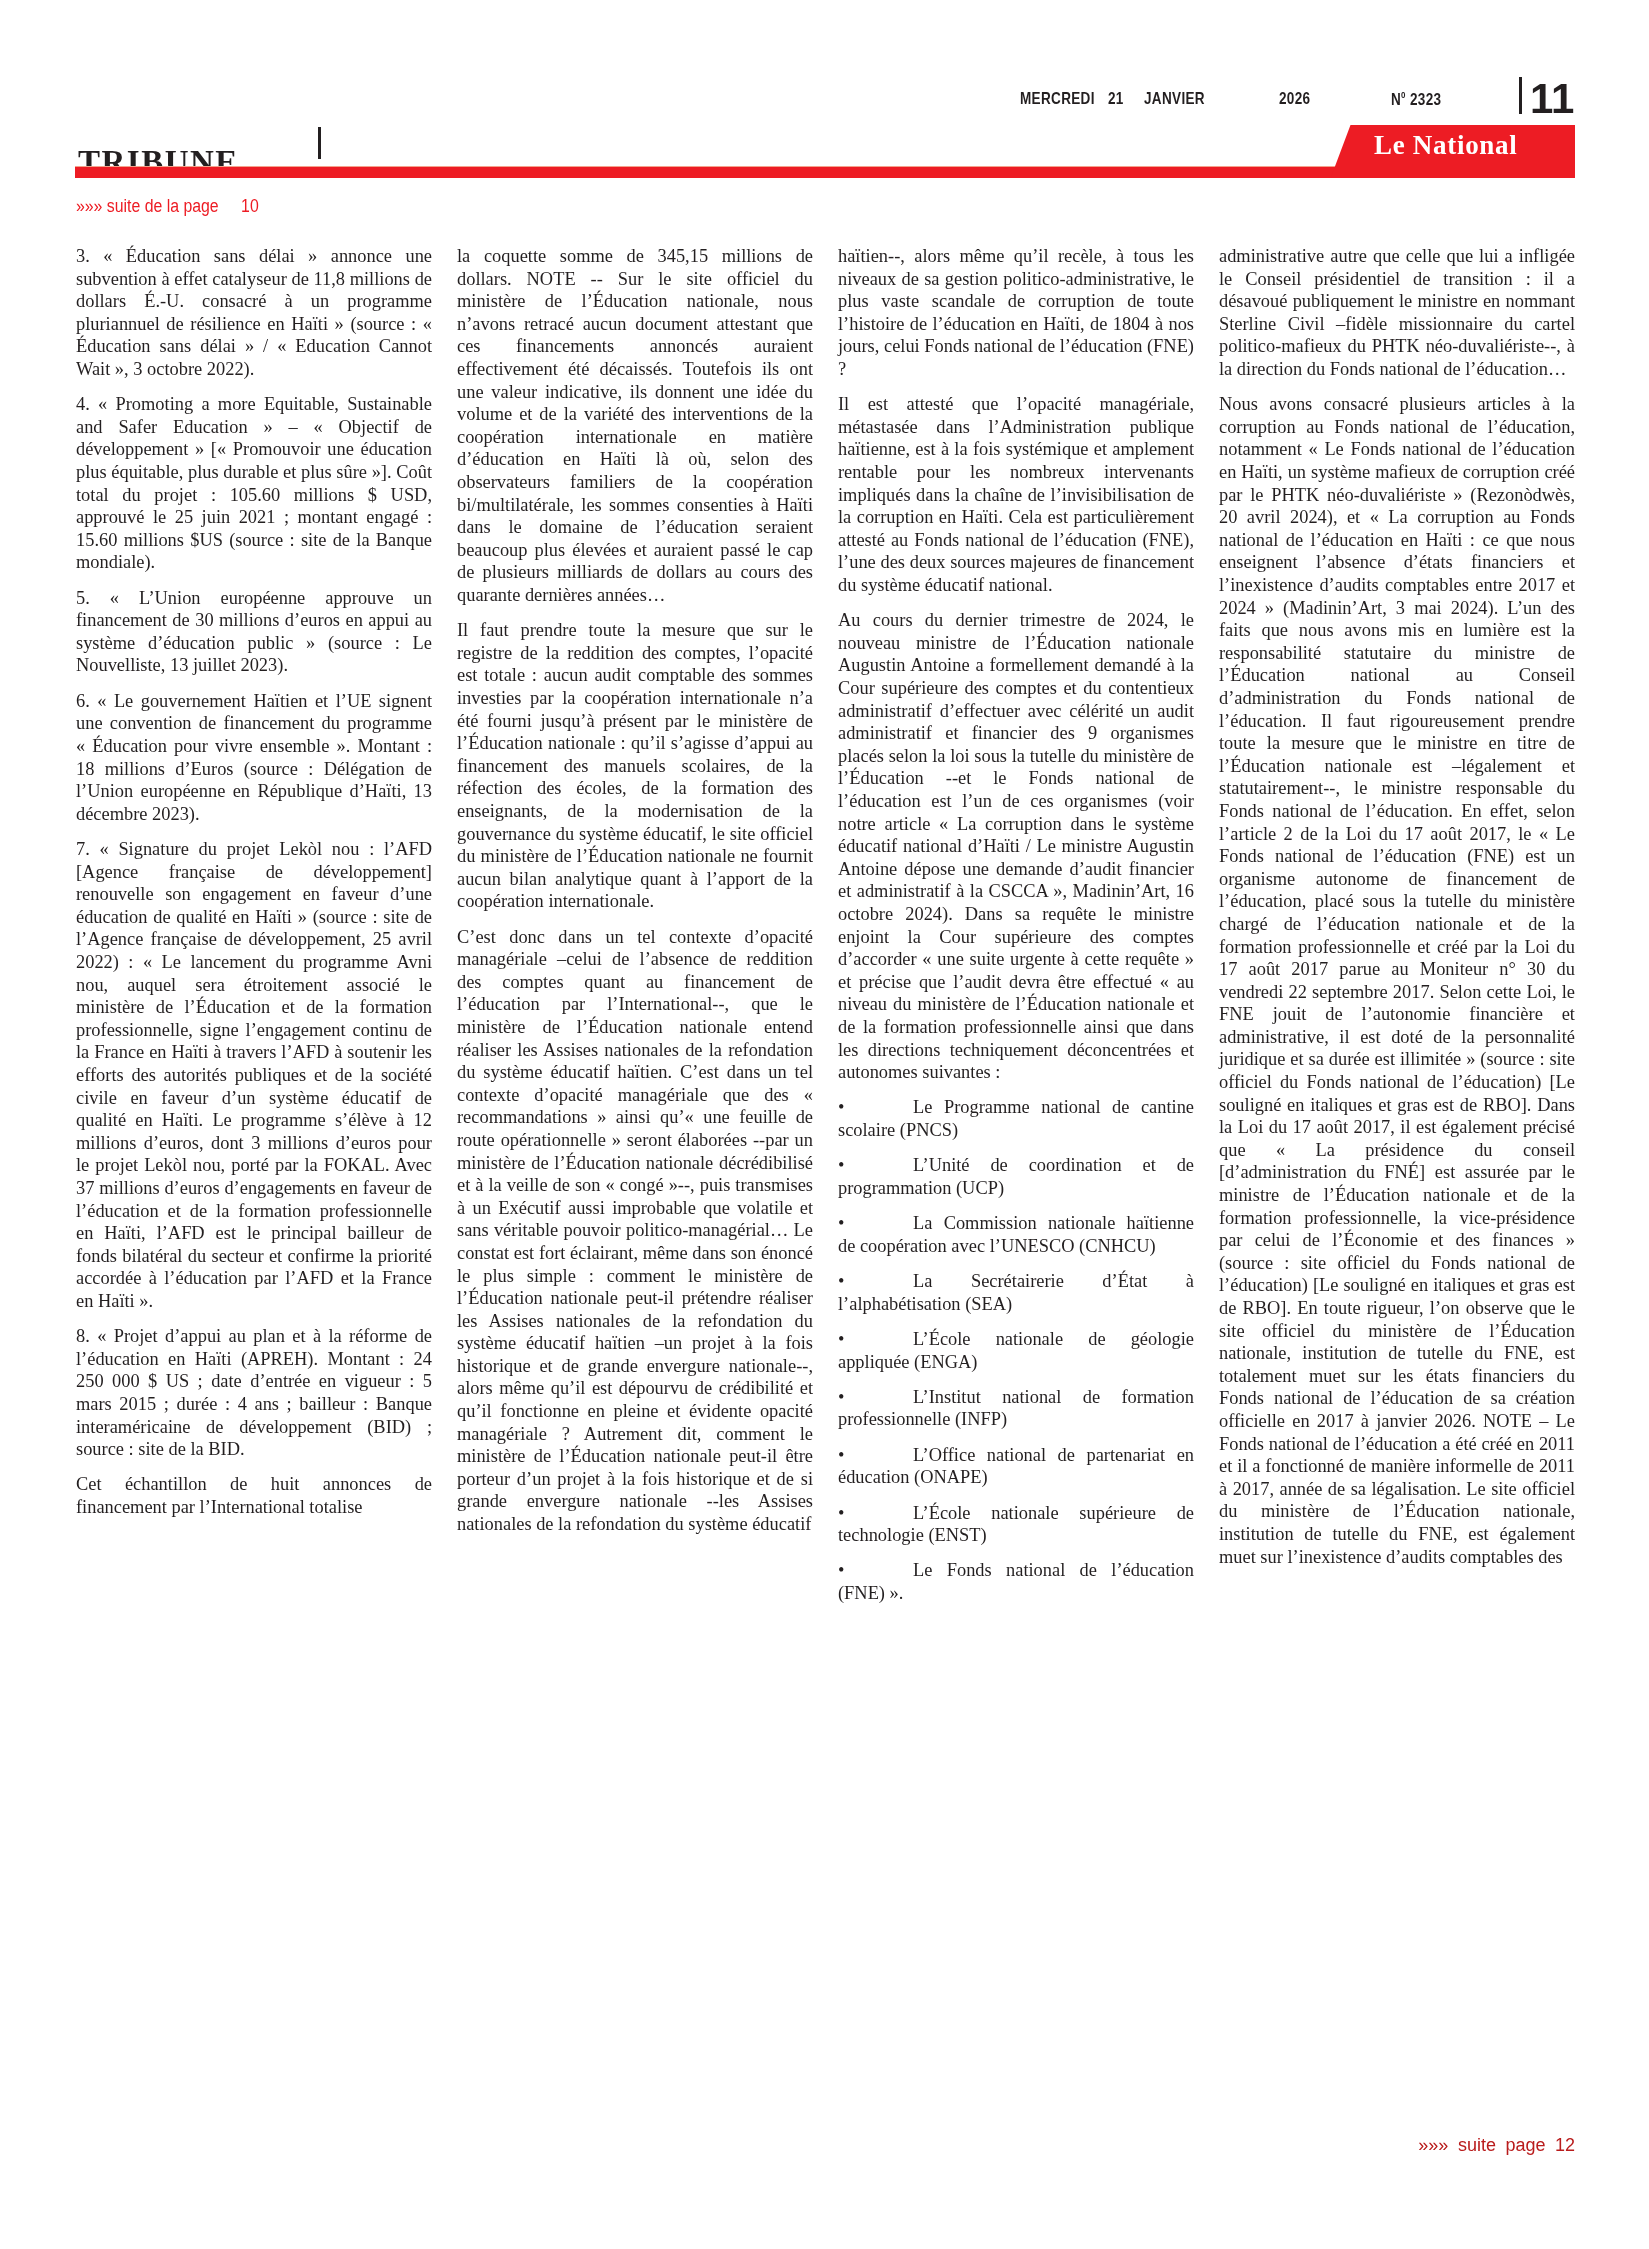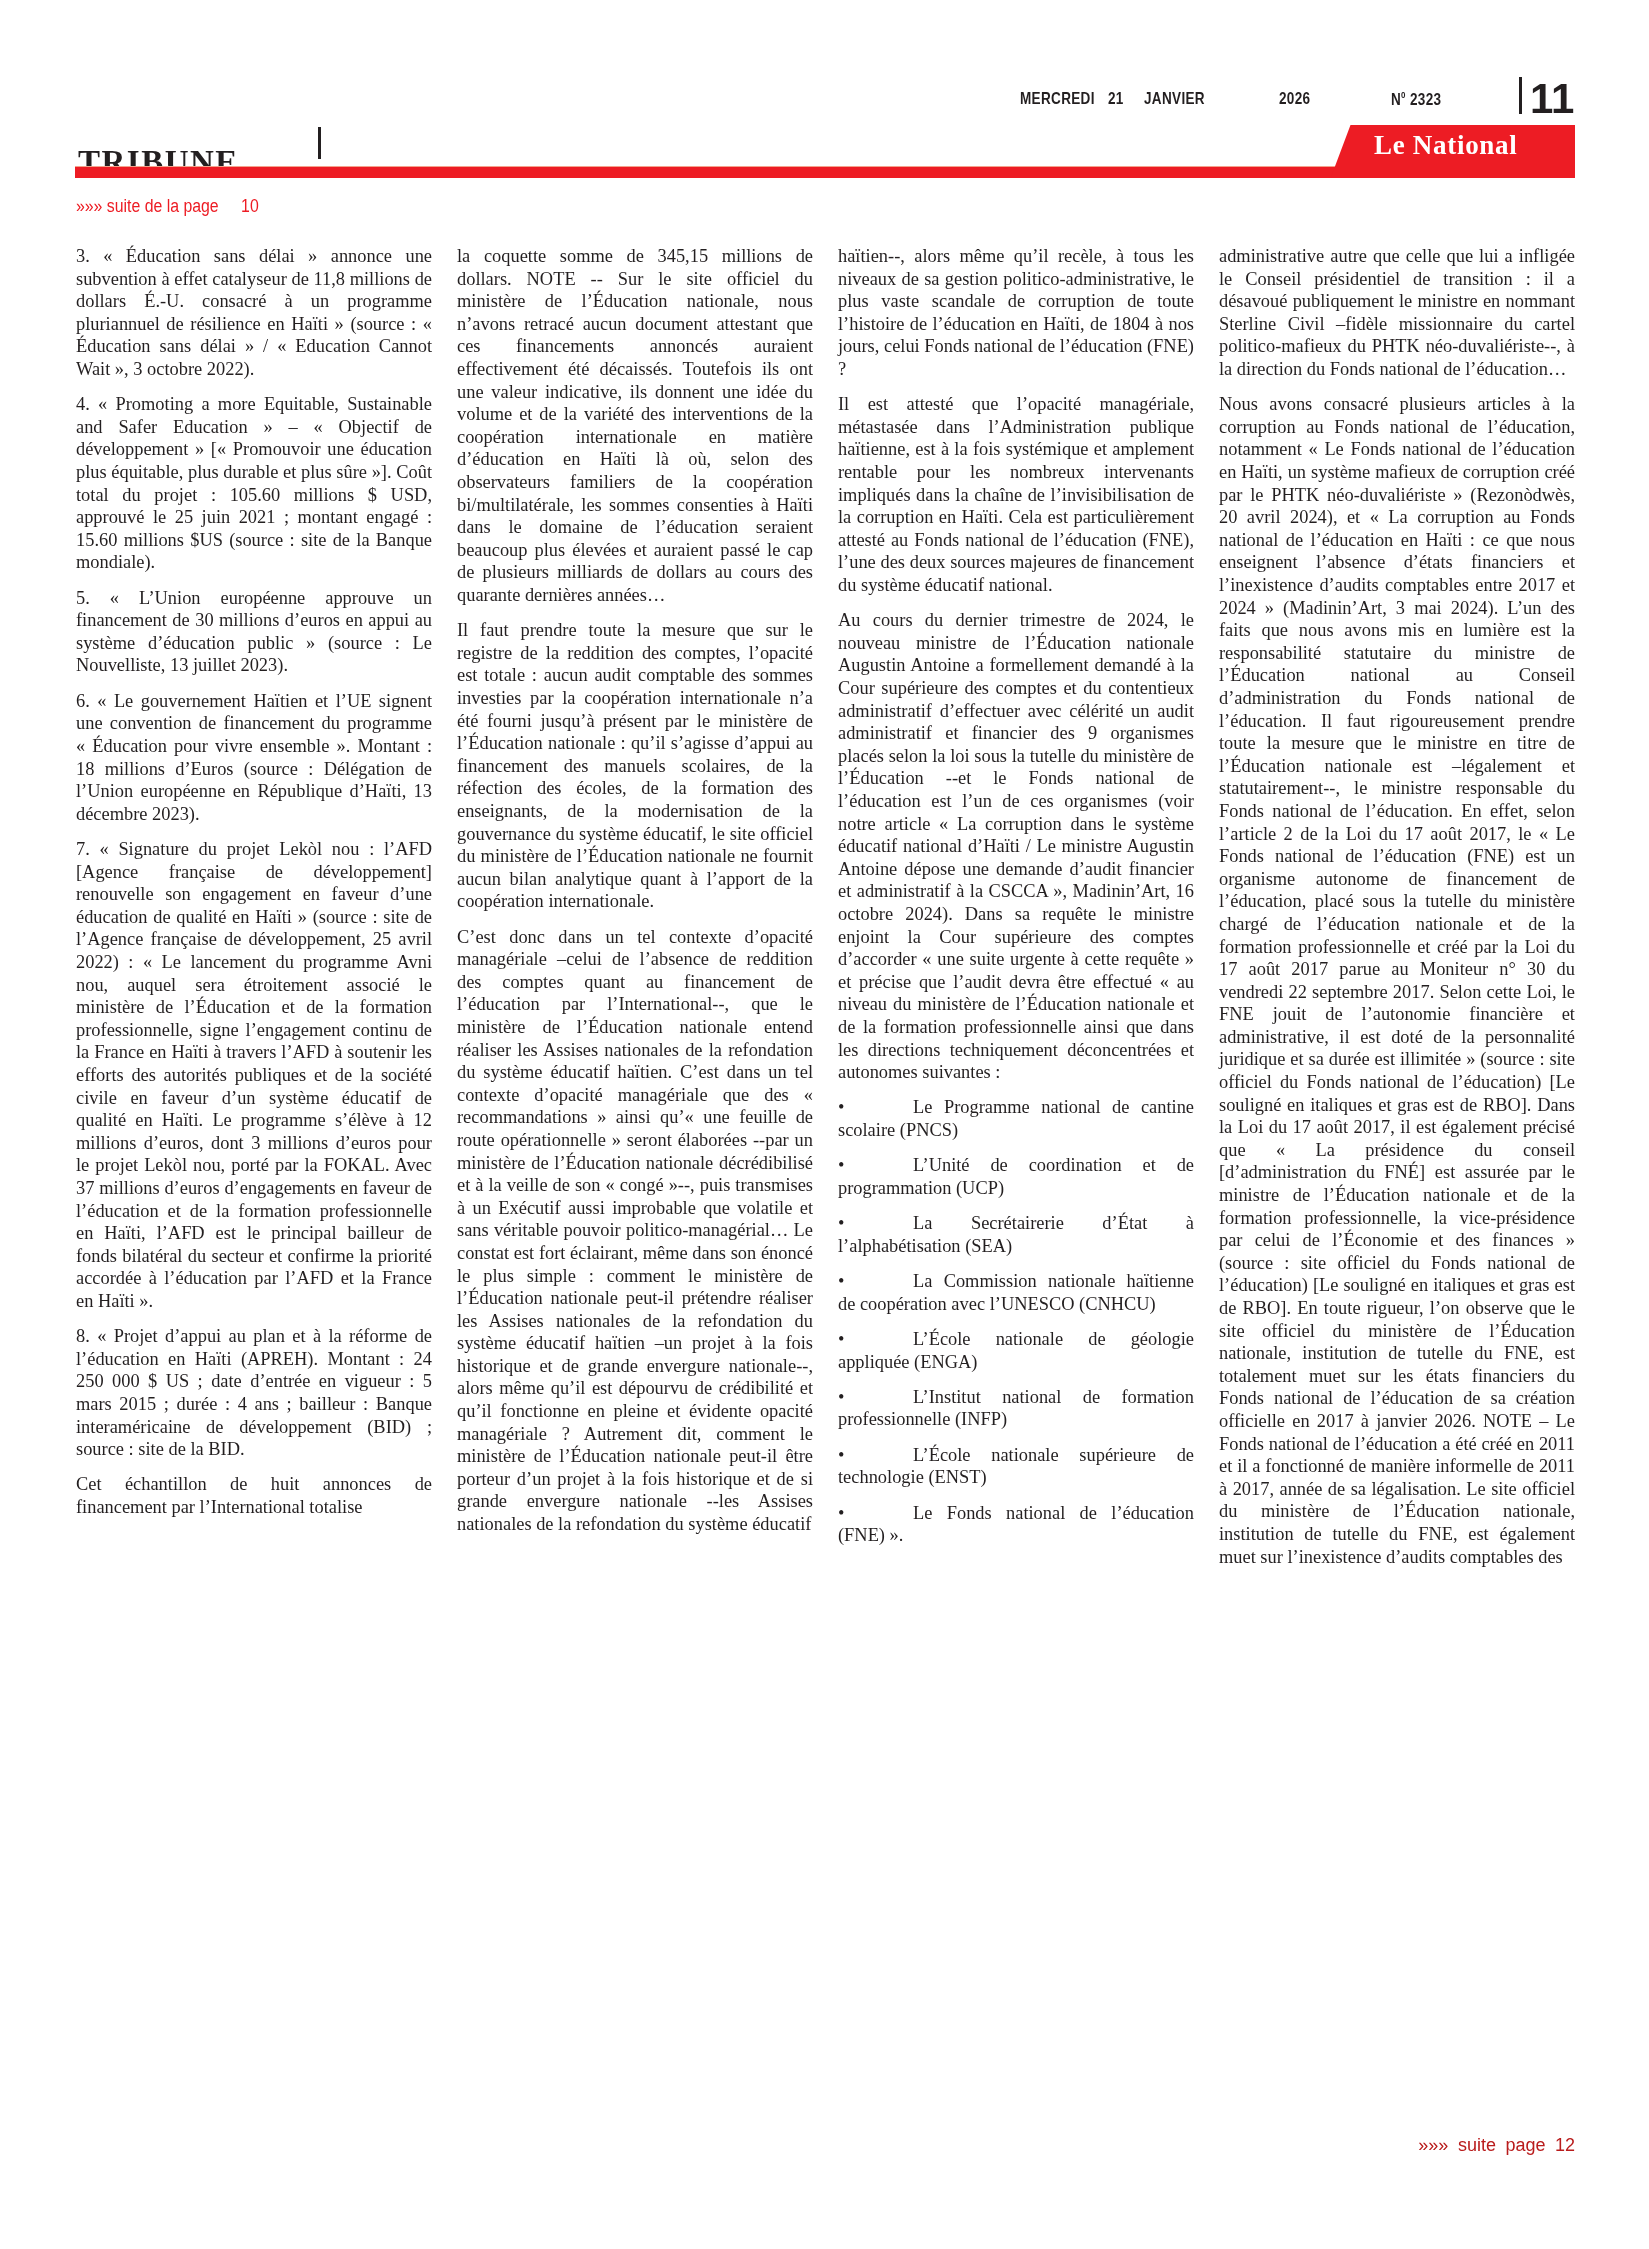--- a/index.html
+++ b/index.html
@@ -114,24 +114,25 @@
   <p>Il faut prendre toute la mesure que sur le registre de la reddition des comptes, l’opacité est totale : aucun audit comptable des sommes investies par la coopération internationale n’a été fourni jusqu’à présent par le ministère de l’Éducation nationale : qu’il s’agisse d’appui au financement des manuels scolaires, de la réfection des écoles, de la formation des enseignants, de la modernisation de la gouvernance du système éducatif, le site officiel du ministère de l’Éducation nationale ne fournit aucun bilan analytique quant à l’apport de la coopération internationale.</p>
   <p>C’est donc dans un tel contexte d’opacité managériale –celui de l’absence de reddition des comptes quant au financement de l’éducation par l’International--, que le ministère de l’Éducation nationale entend réaliser les Assises nationales de la refondation du système éducatif haïtien. C’est dans un tel contexte d’opacité managériale que des « recommandations » ainsi qu’« une feuille de route opérationnelle » seront élaborées --par un ministère de l’Éducation nationale décrédibilisé et à la veille de son « congé »--, puis transmises à un Exécutif aussi improbable que volatile et sans véritable pouvoir politico-managérial… Le constat est fort éclairant, même dans son énoncé le plus simple : comment le ministère de l’Éducation nationale peut-il prétendre réaliser les Assises nationales de la refondation du système éducatif haïtien –un projet à la fois historique et de grande envergure nationale--, alors même qu’il est dépourvu de crédibilité et qu’il fonctionne en pleine et évidente opacité managériale ? Autrement dit, comment le ministère de l’Éducation nationale peut-il être porteur d’un projet à la fois historique et de si grande envergure nationale --les Assises nationales de la refondation du système éducatif</p>
 </div>
 
 <div class="col col3">
   <p>haïtien--, alors même qu’il recèle, à tous les niveaux de sa gestion politico-administrative, le plus vaste scandale de corruption de toute l’histoire de l’éducation en Haïti, de 1804 à nos jours, celui Fonds national de l’éducation (FNE) ?</p>
   <p>Il est attesté que l’opacité managériale, métastasée dans l’Administration publique haïtienne, est à la fois systémique et amplement rentable pour les nombreux intervenants impliqués dans la chaîne de l’invisibilisation de la corruption en Haïti. Cela est particulièrement attesté au Fonds national de l’éducation (FNE), l’une des deux sources majeures de financement du système éducatif national.</p>
   <p>Au cours du dernier trimestre de 2024, le nouveau ministre de l’Éducation nationale Augustin Antoine a formellement demandé à la Cour supérieure des comptes et du contentieux administratif d’effectuer avec célérité un audit administratif et financier des 9 organismes placés selon la loi sous la tutelle du ministère de l’Éducation --et le Fonds national de l’éducation est l’un de ces organismes (voir notre article « La corruption dans le système éducatif national d’Haïti / Le ministre Augustin Antoine dépose une demande d’audit financier et administratif à la CSCCA », Madinin’Art, 16 octobre 2024). Dans sa requête le ministre enjoint la Cour supérieure des comptes d’accorder « une suite urgente à cette requête » et précise que l’audit devra être effectué « au niveau du ministère de l’Éducation nationale et de la formation professionnelle ainsi que dans les directions techniquement déconcentrées et autonomes suivantes :</p>
   <div class="bullet"><span class="dot">•</span><span>Le Programme national de cantine scolaire (PNCS)</span></div>
   <div class="bullet"><span class="dot">•</span><span>L’Unité de coordination et de programmation (UCP)</span></div>
+  <div class="bullet"><span class="dot">•</span><span>La Commission nationale haïtienne de coopération avec l’UNESCO (CNHCU)</span></div>
   <div class="bullet"><span class="dot">•</span><span>La Secrétairerie d’État à l’alphabétisation (SEA)</span></div>
-  <div class="bullet"><span class="dot">•</span><span>La Commission nationale haïtienne de coopération avec l’UNESCO (CNHCU)</span></div>
   <div class="bullet"><span class="dot">•</span><span>L’École nationale de géologie appliquée (ENGA)</span></div>
   <div class="bullet"><span class="dot">•</span><span>L’Institut national de formation professionnelle (INFP)</span></div>
+  <div class="bullet"><span class="dot">•</span><span>L’Office national de partenariat en éducation (ONAPE)</span></div>
   <div class="bullet"><span class="dot">•</span><span>L’École nationale supérieure de technologie (ENST)</span></div>
   <div class="bullet"><span class="dot">•</span><span>Le Fonds national de l’éducation (FNE) ».</span></div>
 </div>
 
 <div class="col col4">
   <p>administrative autre que celle que lui a infligée le Conseil présidentiel de transition : il a désavoué publiquement le ministre en nommant Sterline Civil –fidèle missionnaire du cartel politico-mafieux du PHTK néo-duvaliériste--, à la direction du Fonds national de l’éducation…</p>
   <p>Nous avons consacré plusieurs articles à la corruption au Fonds national de l’éducation, notamment « Le Fonds national de l’éducation en Haïti, un système mafieux de corruption créé par le PHTK néo-duvaliériste » (Rezonòdwès, 20 avril 2024), et « La corruption au Fonds national de l’éducation en Haïti : ce que nous enseignent l’absence d’états financiers et l’inexistence d’audits comptables entre 2017 et 2024 » (Madinin’Art, 3 mai 2024). L’un des faits que nous avons mis en lumière est la responsabilité statutaire du ministre de l’Éducation national au Conseil d’administration du Fonds national de l’éducation. Il faut rigoureusement prendre toute la mesure que le ministre en titre de l’Éducation nationale est –légalement et statutairement--, le ministre responsable du Fonds national de l’éducation. En effet, selon l’article 2 de la  Loi du 17 août 2017, le « Le Fonds national de l’éducation (FNE) est un organisme autonome de financement de l’éducation, placé sous la tutelle du ministère chargé de l’éducation nationale et de la formation professionnelle et créé par la Loi du 17 août 2017 parue au Moniteur n° 30 du vendredi 22 septembre 2017. Selon cette Loi, le FNE jouit de l’autonomie financière et administrative, il est doté de la personnalité juridique et sa durée est illimitée » (source : site officiel du Fonds national de l’éducation) [Le souligné en italiques et gras est de RBO]. Dans la Loi du 17 août 2017, il est également précisé que « La présidence du conseil [d’administration du FNÉ] est assurée par le ministre de l’Éducation nationale et de la formation professionnelle, la vice-présidence par celui de l’Économie et des finances » (source : site officiel du Fonds national de l’éducation) [Le souligné en italiques et gras est de RBO]. En toute rigueur, l’on observe que le site officiel du ministère de l’Éducation nationale, institution de tutelle du FNE, est totalement muet sur les états financiers du Fonds national de l’éducation de sa création officielle en 2017 à janvier 2026. NOTE – Le Fonds national de l’éducation a été créé en 2011 et il a fonctionné de manière informelle de 2011 à 2017, année de sa légalisation. Le site officiel du ministère de l’Éducation nationale, institution de tutelle du FNE, est également muet sur l’inexistence d’audits comptables des</p>
 </div>
 
 <div class="continued-to">

